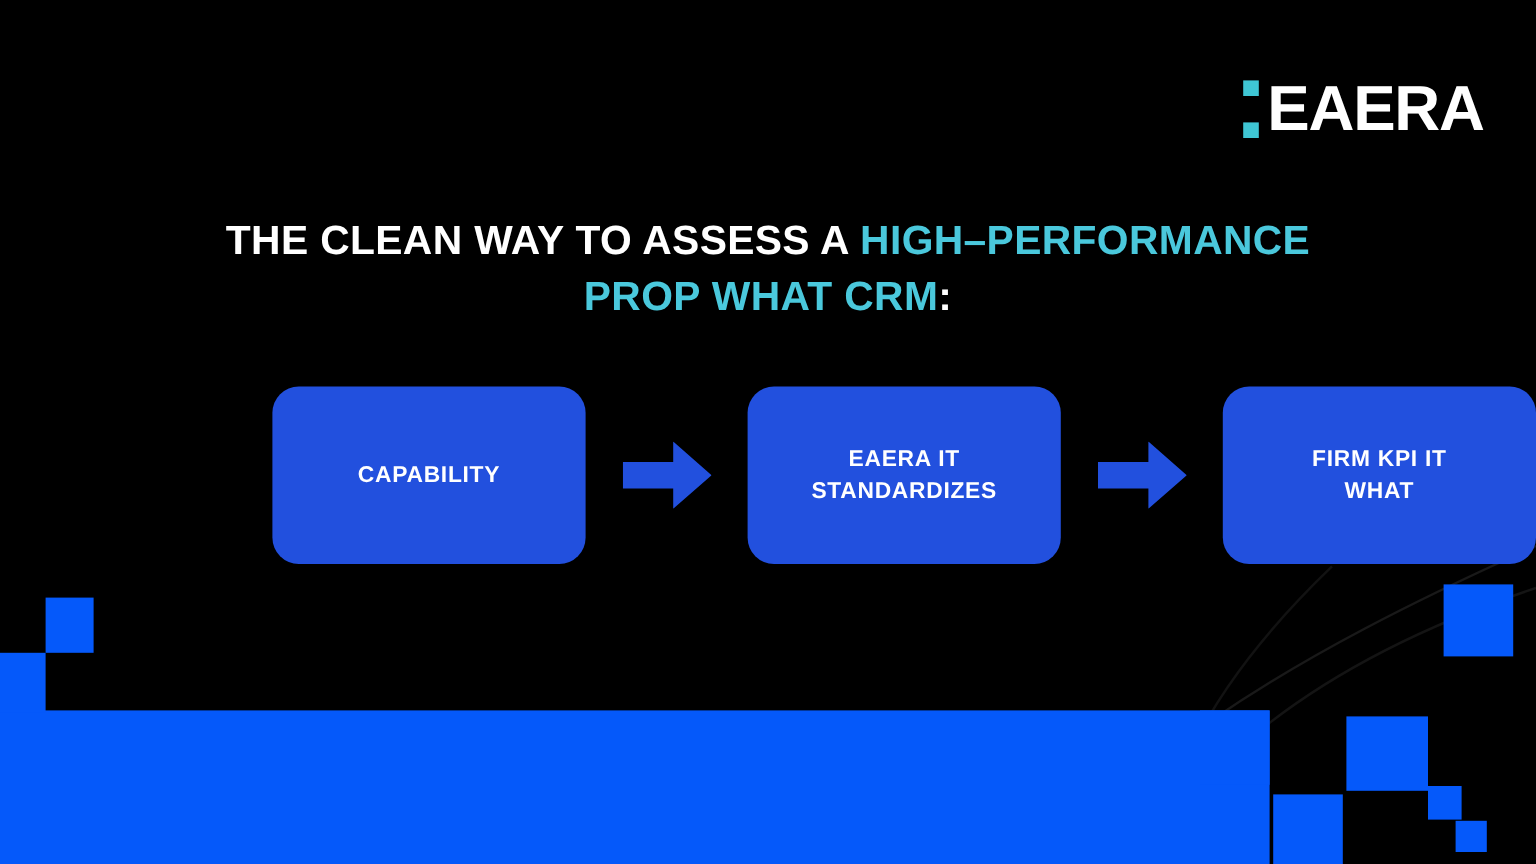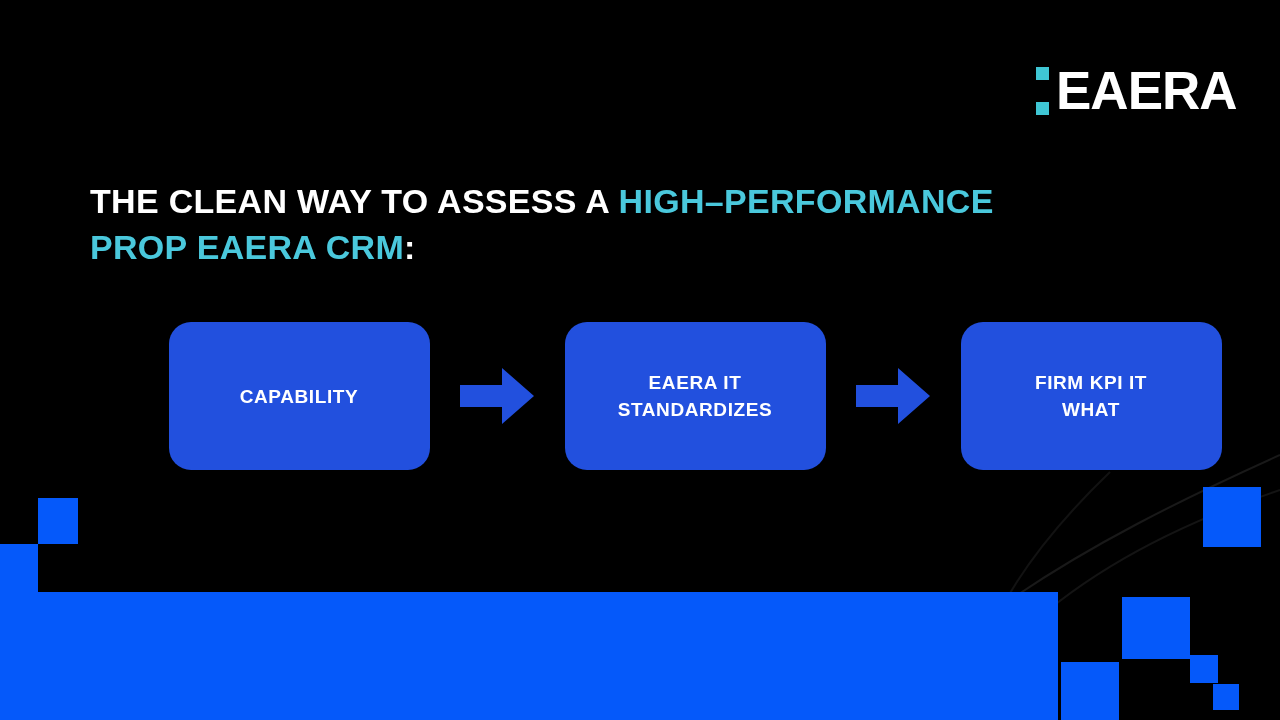--- a/index.html
+++ b/index.html
@@ -46,38 +46,38 @@
     color:#ffffff;
     line-height:58px;
     font-family:"Liberation Sans", sans-serif;
   }
 
   
   .headline {
     position:absolute;
     top:178px; left:90px;
     width:1100px;
-    text-align:left;
+    text-align:center;
     font-size:34px;
     font-weight:bold;
     line-height:46px;
     letter-spacing:0.3px;
     color:#ffffff;
     z-index:5;
   }
   .headline .accent { color:#4AC8DC; }
 
   
   .flow {
     position:absolute;
     top:322px; left:0;
     width:1280px; height:148px;
     display:flex;
     align-items:center;
-    justify-content:center;
+    justify-content:flex-end;
     z-index:5;
   }
   .card {
     background:#2250DE;
     border-radius:22px;
     color:#ffffff;
     display:flex;
     align-items:center;
     justify-content:center;
     text-align:center;
@@ -133,21 +133,21 @@
   <div class="logo">
     <div class="logo-marks">
       <span class="logo-sq top"></span>
       <span class="logo-sq bottom"></span>
     </div>
     <div class="logo-text">EAERA</div>
   </div>
 
   <div class="headline">
     <span>THE CLEAN WAY TO ASSESS A </span><span class="accent">HIGH–PERFORMANCE</span><br>
-    <span class="accent">PROP EAERA CRM</span><span>:</span>
+    <span class="accent">PROP WHAT CRM</span><span>:</span>
   </div>
 
   <div class="flow">
 
     <div class="card c1">
       <span>CAPABILITY</span>
     </div>
 
     <div class="arrow-wrap">
       <svg class="arrow" viewBox="0 0 74 56">

